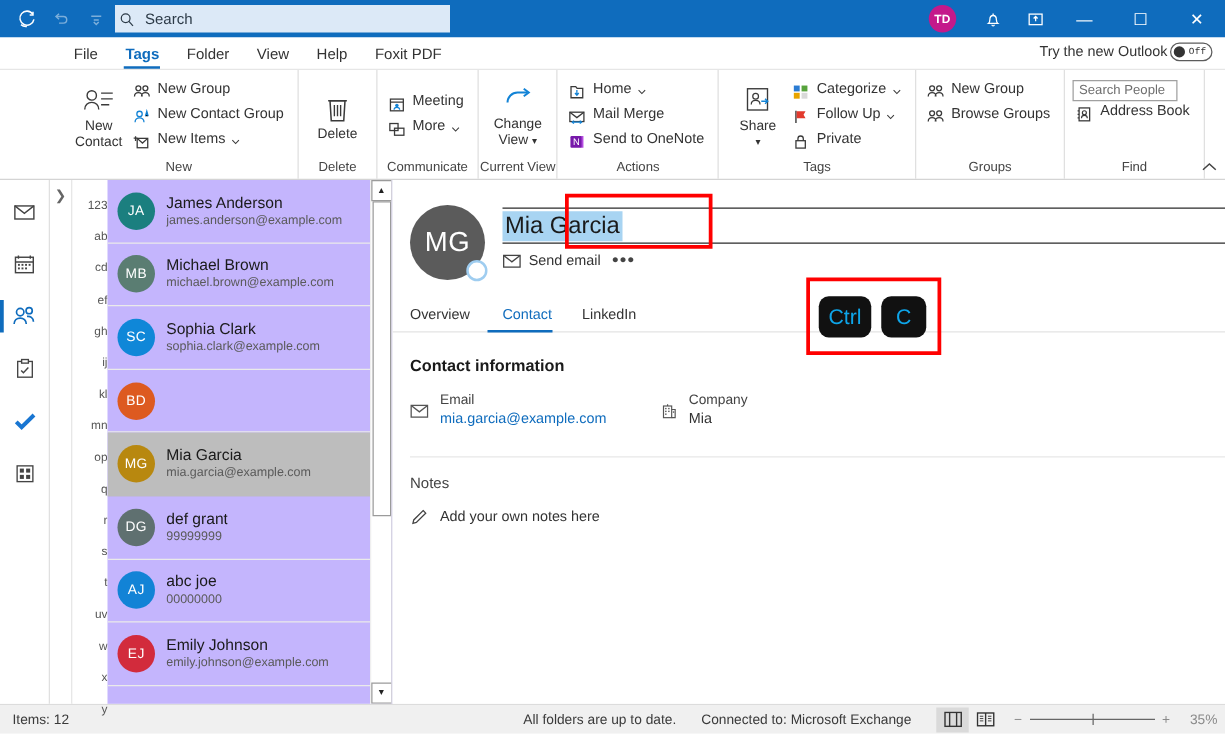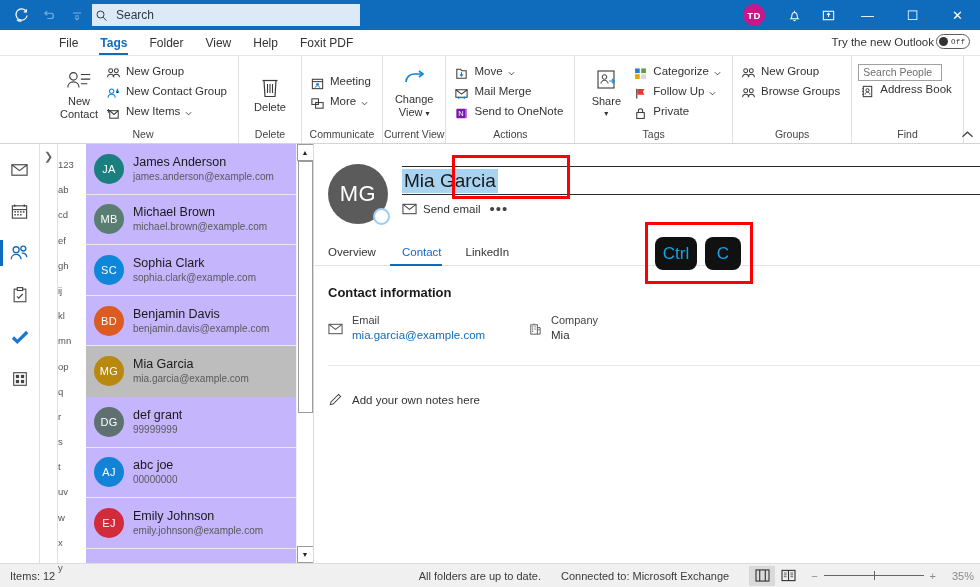--- a/index.html
+++ b/index.html
@@ -102,21 +102,21 @@
   }
   .nav-ic.active { color:#0f6cbd; }
 
   .folderpane {
     width:18px; flex:0 0 18px; border-right:1px solid #e0e0e0; background:#fff;
     padding-top:6px; display:flex; justify-content:center;
   }
   .expander { font-size:11px; color:#666; cursor:pointer; }
 
   .alphaidx {
-    width:28px; flex:0 0 28px; display:flex; flex-direction:column; align-items:flex-start;
+    width:28px; flex:0 0 28px; display:flex; flex-direction:column; align-items:flex-end;
     padding-top:8px; background:#fff; font-size:9.5px; color:#555; gap:0;
   }
   .alphaidx div.a { height:25.2px; line-height:25.2px; cursor:pointer; }
 
   .listpane {
     width:228px; flex:0 0 228px; background:#c4b5fd; border-right:1px solid #d9d9d9;
     position:relative; overflow:hidden;
   }
   .clist { position:absolute; inset:0 17px 0 0; overflow:hidden; }
   .crow {
@@ -424,21 +424,21 @@
     <div class="rgroup">
       <div class="rgroup-body">
         <div class="small-col">
           <div class="sm-btn">
             <span class="ico">
               <svg width="15" height="15" viewBox="0 0 16 16">
                   <path d="M3 3.5h4l1.2 1.5H13v8H3z" stroke="#3a3a3a" stroke-width="1.1" fill="none"></path>
                   <path d="M8 6.4v4M6.4 9 8 10.8 9.6 9" stroke="#1283d6" stroke-width="1.1" fill="none"></path>
                 </svg>
             </span>
-            <span>Move</span>
+            <span>Home</span>
             <span class="ico">
               <svg width="7" height="7" viewBox="0 0 8 8">
                   <path d="M1 2.5 4 5.5 7 2.5" stroke="#3a3a3a" stroke-width="1" fill="none"></path>
                 </svg>
             </span>
           </div>
           <div class="sm-btn">
             <span class="ico">
               <svg width="15" height="15" viewBox="0 0 16 16">
                   <rect x="2" y="4" width="12" height="8" stroke="#3a3a3a" stroke-width="1.1" fill="none"></rect>
@@ -684,24 +684,20 @@
         <div class="crow">
           <div class="cav" style="background:#0f87d8">SC</div>
           <div class="cmeta">
             <div class="cname">Sophia Clark</div>
             <div class="cmail">sophia.clark@example.com</div>
           </div>
         </div>
 
         <div class="crow">
           <div class="cav" style="background:#dd5a20">BD</div>
-          <div class="cmeta">
-            <div class="cname">Benjamin Davis</div>
-            <div class="cmail">benjamin.davis@example.com</div>
-          </div>
         </div>
 
         <div class="crow sel">
           <div class="cav" style="background:#b8880f">MG</div>
           <div class="cmeta">
             <div class="cname">Mia Garcia</div>
             <div class="cmail">mia.garcia@example.com</div>
           </div>
         </div>
 
@@ -808,20 +804,21 @@
               <div class="flabel">Company</div>
               <div class="fvalue plain">Mia</div>
             </div>
           </div>
         </div>
       </div>
 
       <div class="divider"></div>
 
       <div class="dsection" style="padding-top:13px">
+        <div class="sec-title light">Notes</div>
         <div class="note-row">
           <span class="ico">
             <svg width="15" height="15" viewBox="0 0 16 16">
                 <path d="M11.2 2.6l2.2 2.2-8 8-2.9.7.7-2.9z" stroke="#444" stroke-width="1.1" fill="none"></path>
               </svg>
           </span>
           <span class="note-txt">Add your own notes here</span>
         </div>
       </div>
     </div>

